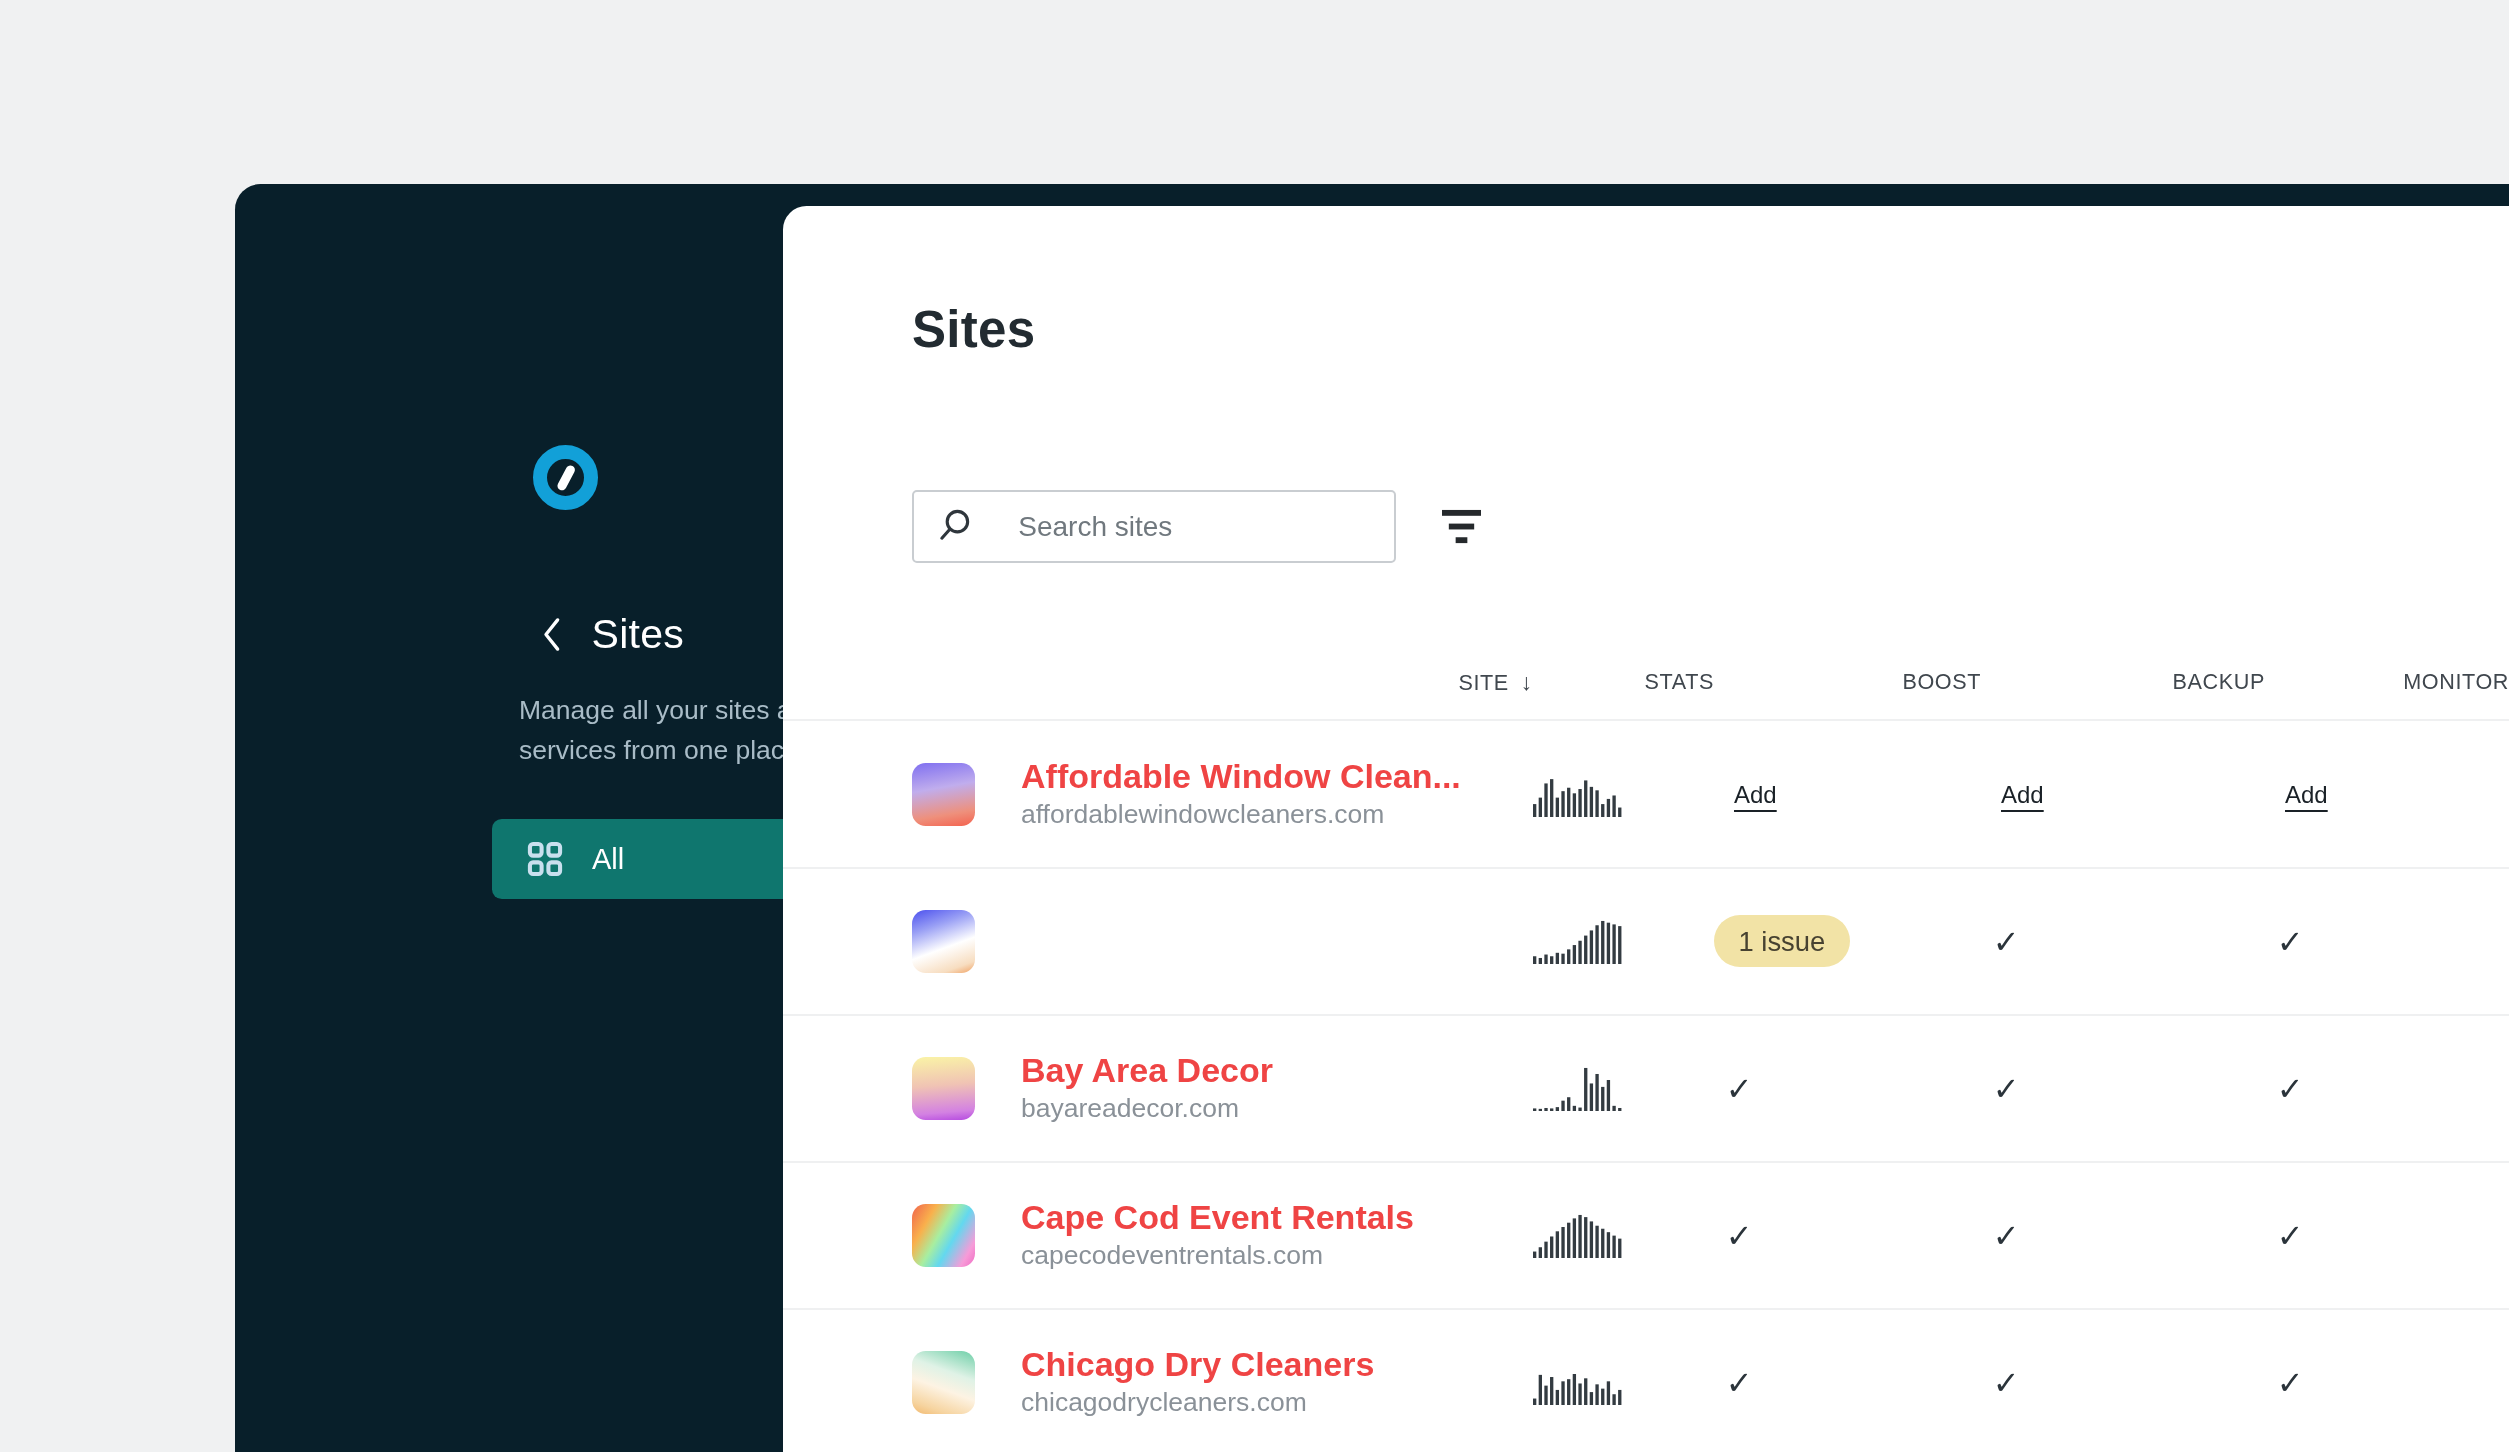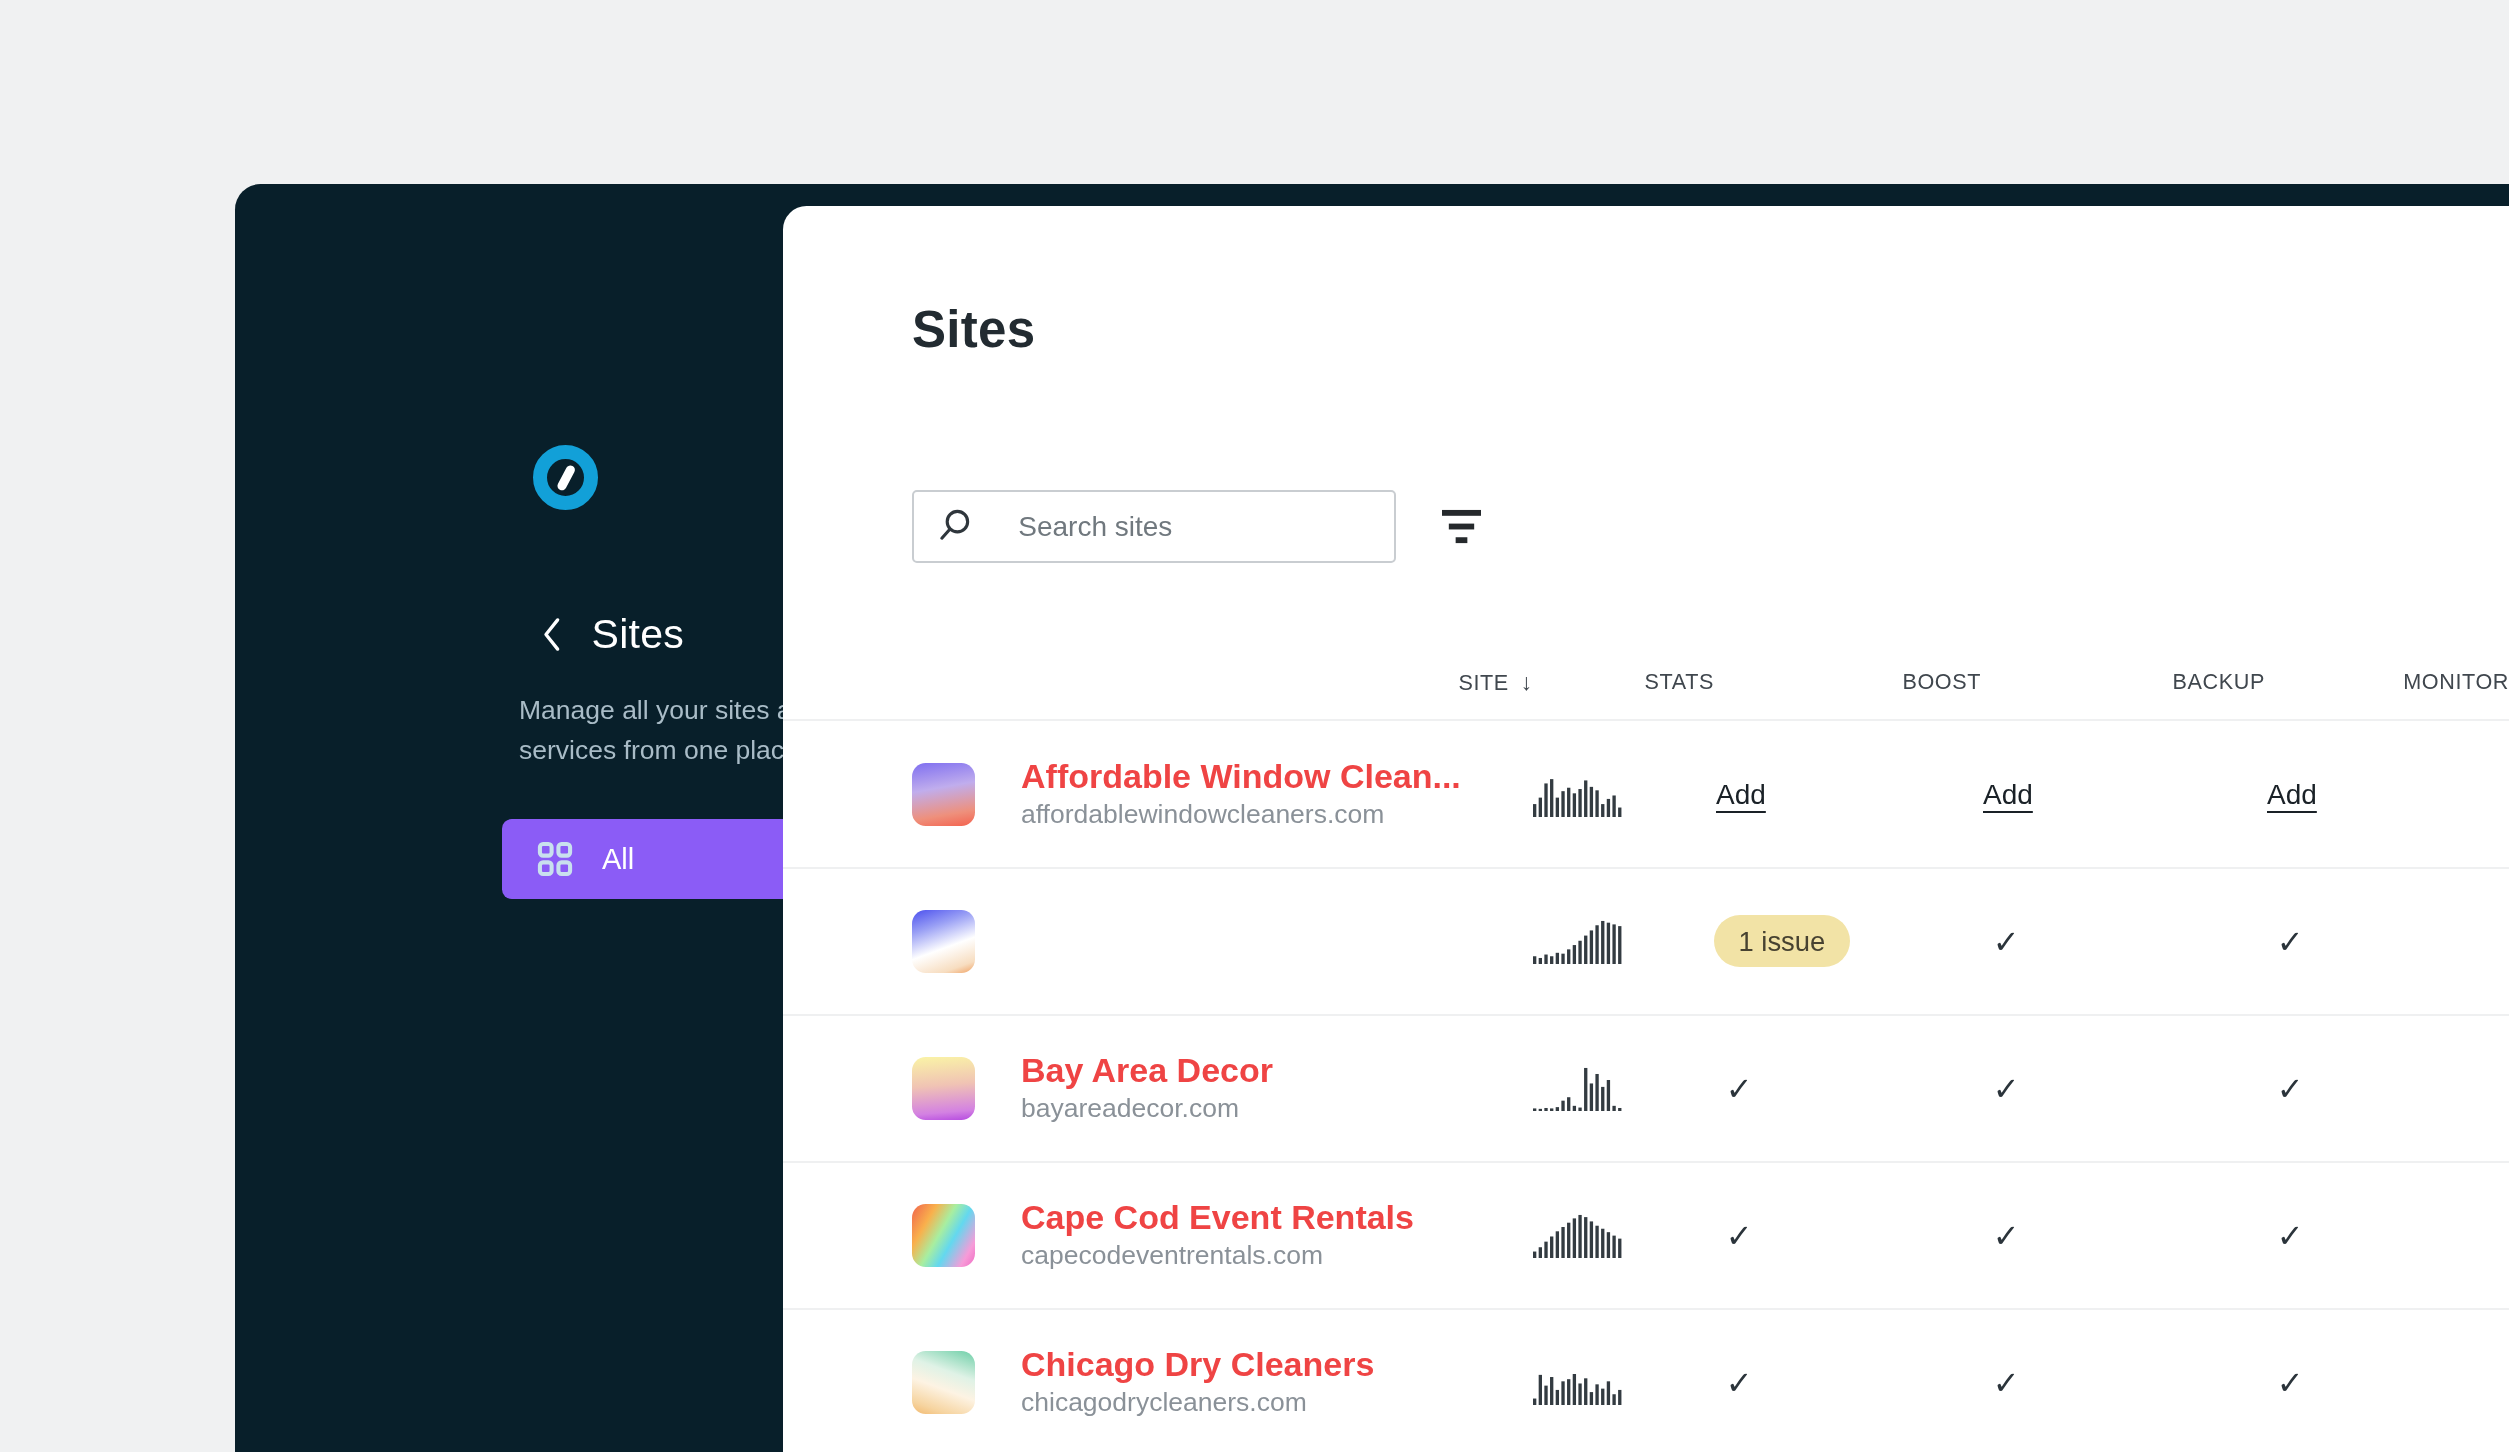--- a/index.html
+++ b/index.html
@@ -16,22 +16,22 @@
                  background:#ffffff; border-radius:4.9px;
                  transform:translate(-50%,-50%) rotate(28deg); }
 
   .back-row { position:absolute; left:300px; top:427px; display:flex; align-items:center; }
   .back-btn { width:33px; height:43px; display:flex; align-items:center; justify-content:center; cursor:pointer; }
   .sidebar-title { margin-left:23.5px; font-size:41px; font-weight:500; color:#ffffff; letter-spacing:0.3px; }
 
   .sidebar-desc { position:absolute; left:284px; top:506px; width:436px;
                   font-size:26.5px; line-height:40px; color:#a9bcc7; }
 
-  .all-item { position:absolute; left:267px; top:635px; width:482px; height:80px;
-              background:#8b5cf6; border-radius:9.8px; display:flex; align-items:center;
+  .all-item { position:absolute; left:257px; top:635px; width:482px; height:80px;
+              background:#0f766e; border-radius:9.8px; display:flex; align-items:center;
               padding:0 35px; cursor:pointer; }
   .all-label { margin-left:29px; font-size:29px; font-weight:500; color:#ffffff; }
   .all-chevron { margin-left:auto; display:flex; align-items:center; }
 
   
   .card { position:absolute; left:783px; top:206px; right:0; bottom:0;
           background:#ffffff; border-top-left-radius:23.5px; overflow:hidden; }
 
   .page-title { position:absolute; left:129px; top:94px; font-size:51px; font-weight:600;
                 color:#222b31; letter-spacing:0.3px; }
@@ -60,23 +60,23 @@
   .row { height:147px; border-bottom:2px solid #eff0f1; cursor:pointer; }
 
   .site-cell { display:flex; align-items:center; }
   .favicon { width:63px; height:63px; border-radius:13.7px; flex:0 0 auto; }
   .site-text { margin-left:46px; display:flex; flex-direction:column; }
   .site-name { font-size:34px; font-weight:600; color:#ef4444; line-height:37px; }
   .site-domain { font-size:26.5px; color:#8a9198; line-height:33px; margin-top:2.9px; }
 
   .spark { display:block; }
 
-  .add-link { font-size:28px; color:#1a2127; text-decoration:underline;
+  .add-link { font-size:24px; color:#1a2127; text-decoration:underline;
               text-decoration-thickness:2px; text-underline-offset:6.9px;
-              margin-left:2px; cursor:pointer; width:max-content; }
+              margin-left:20px; cursor:pointer; width:max-content; }
   .issue-badge { font-size:27.4px; padding:10.8px 24.5px; border-radius:979px;
                  width:max-content; cursor:pointer; }
   .check { font-size:32px; color:#2b343b; margin-left:11.8px; width:max-content; }
 </style>
 </head>
 <body>
 
 <div class="dark-panel">
 
   <div class="logo">

